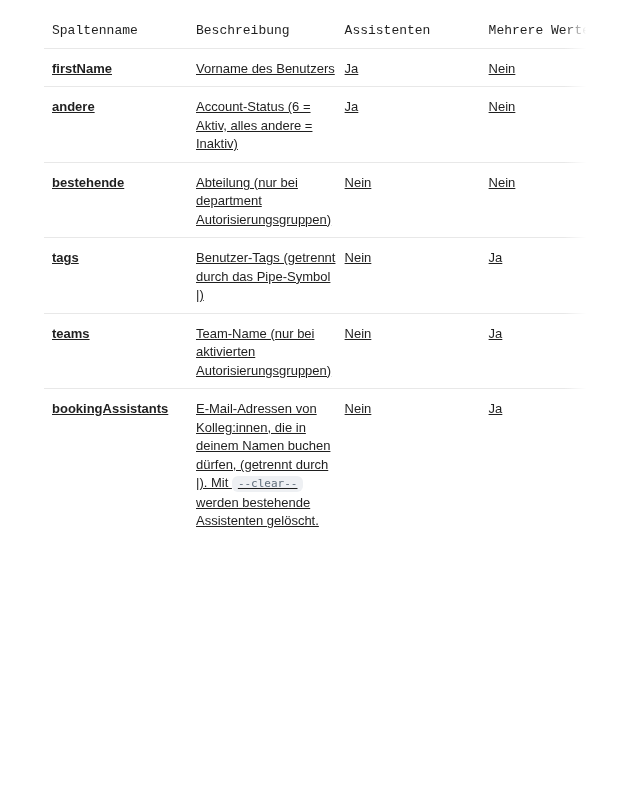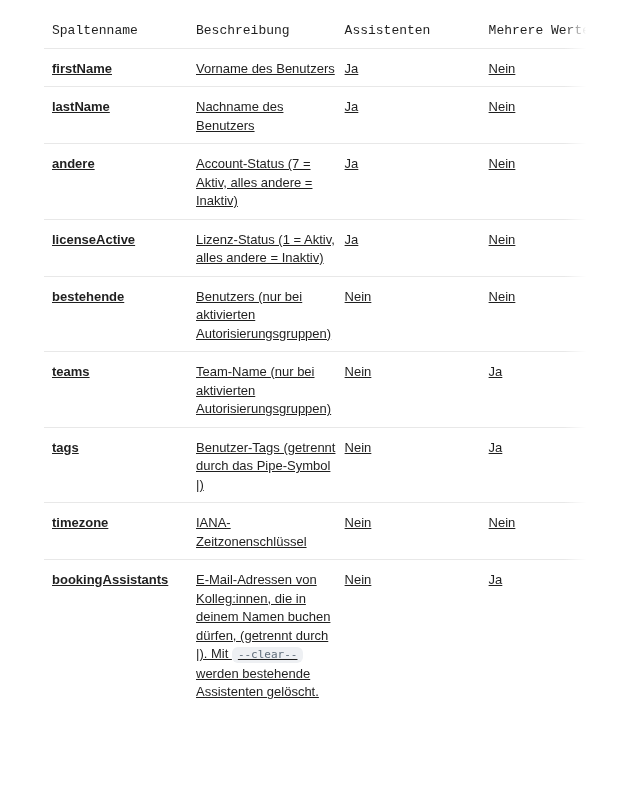--- a/index.html
+++ b/index.html
@@ -92,60 +92,42 @@
       </tr>
     </thead>
     <tbody>
         <tr>
     <td class="name-cell">firstName</td>
     <td class="desc-cell">Vorname des Benutzers</td>
     <td>Ja</td>
     <td>Nein</td>
   </tr>
         <tr>
-    <td class="name-cell">lastName</td>
-    <td class="desc-cell">Nachname des Benutzers</td>
-    <td>Ja</td>
-    <td>Nein</td>
-  </tr>
-        <tr>
     <td class="name-cell">andere</td>
-    <td class="desc-cell">Account-Status (7 = Aktiv, alles andere = Inaktiv)</td>
-    <td>Ja</td>
-    <td>Nein</td>
-  </tr>
-        <tr>
-    <td class="name-cell">licenseActive</td>
-    <td class="desc-cell">Lizenz-Status (1 = Aktiv, alles andere = Inaktiv)</td>
+    <td class="desc-cell">Account-Status (6 = Aktiv, alles andere = Inaktiv)</td>
     <td>Ja</td>
     <td>Nein</td>
   </tr>
         <tr>
     <td class="name-cell">bestehende</td>
-    <td class="desc-cell">Benutzers (nur bei aktivierten Autorisierungsgruppen)</td>
+    <td class="desc-cell">Abteilung (nur bei department Autorisierungsgruppen)</td>
     <td>Nein</td>
     <td>Nein</td>
-  </tr>
-        <tr>
-    <td class="name-cell">teams</td>
-    <td class="desc-cell">Team-Name (nur bei aktivierten Autorisierungsgruppen)</td>
-    <td>Nein</td>
-    <td>Ja</td>
   </tr>
         <tr>
     <td class="name-cell">tags</td>
     <td class="desc-cell">Benutzer-Tags (getrennt durch das Pipe-Symbol |)</td>
     <td>Nein</td>
     <td>Ja</td>
   </tr>
         <tr>
-    <td class="name-cell">timezone</td>
-    <td class="desc-cell">IANA-Zeitzonenschlüssel</td>
+    <td class="name-cell">teams</td>
+    <td class="desc-cell">Team-Name (nur bei aktivierten Autorisierungsgruppen)</td>
     <td>Nein</td>
-    <td>Nein</td>
+    <td>Ja</td>
   </tr>
         <tr>
     <td class="name-cell">bookingAssistants</td>
     <td class="desc-cell">E-Mail-Adressen von Kolleg:innen, die in deinem Namen buchen dürfen, (getrennt durch |). Mit <code class="chip">--clear--</code> werden bestehende Assistenten gelöscht.</td>
     <td>Nein</td>
     <td>Ja</td>
   </tr>
       </tbody>
   </table>
   <div class="right-fade"></div>

